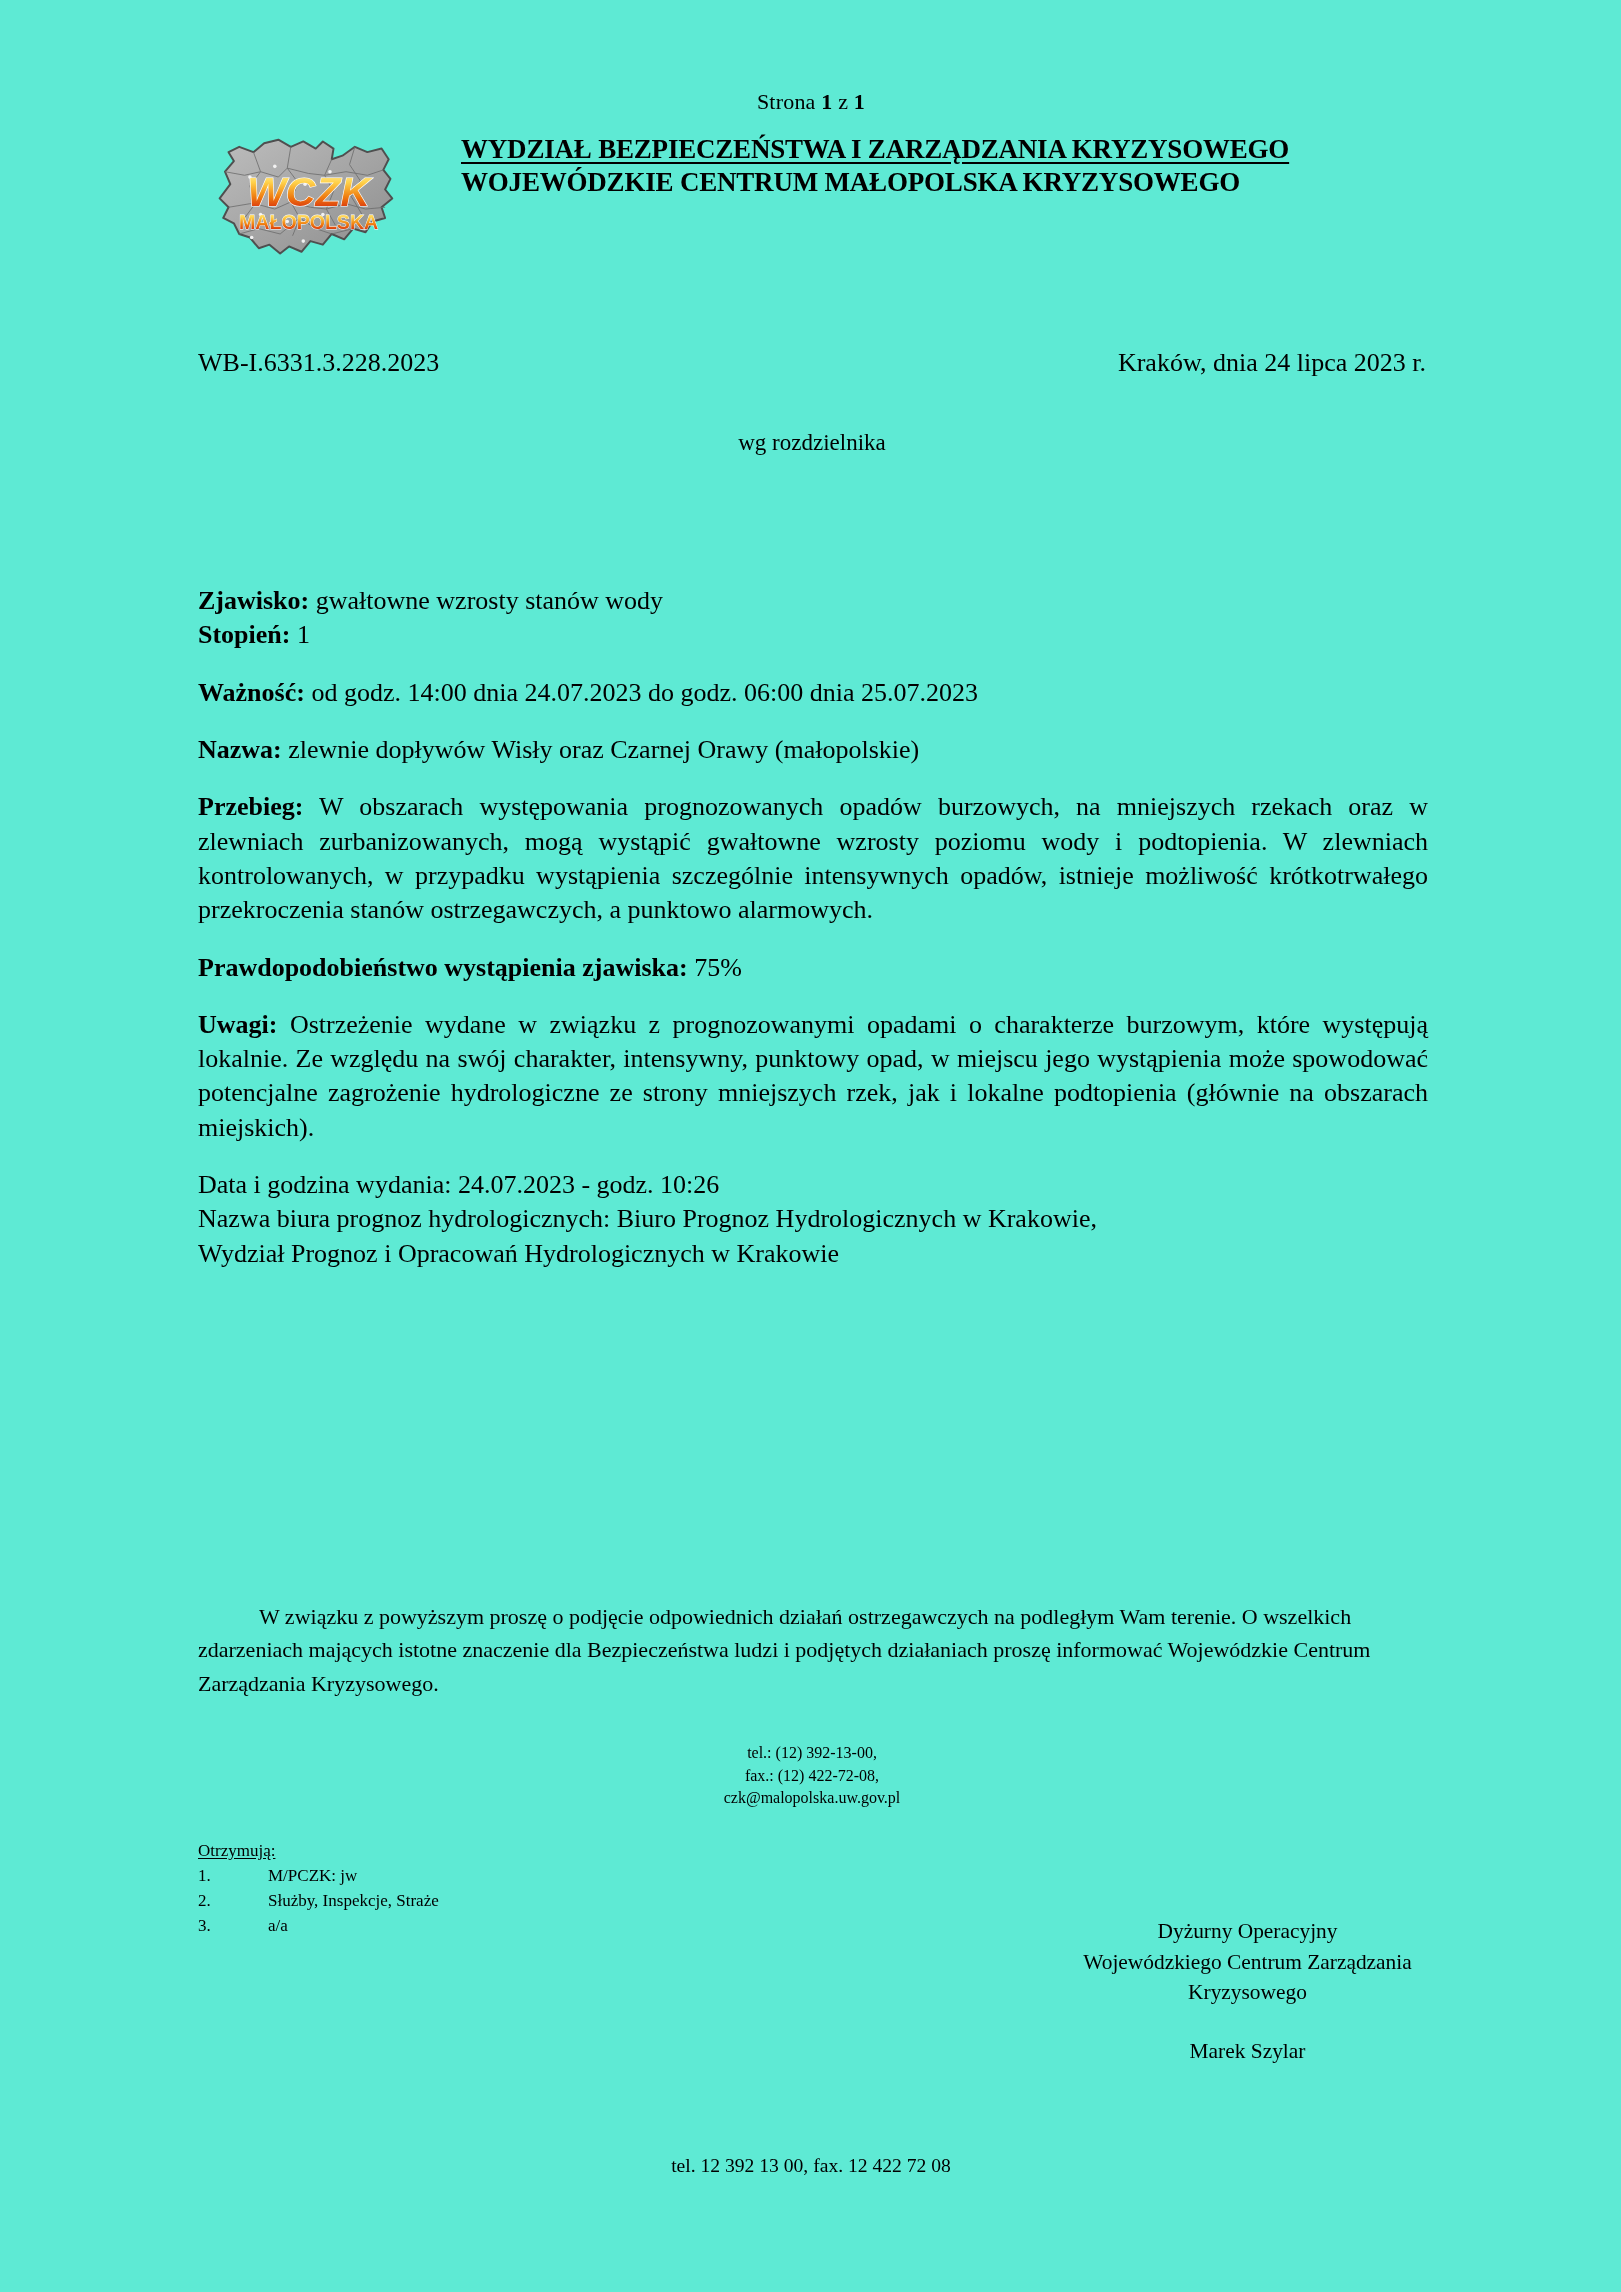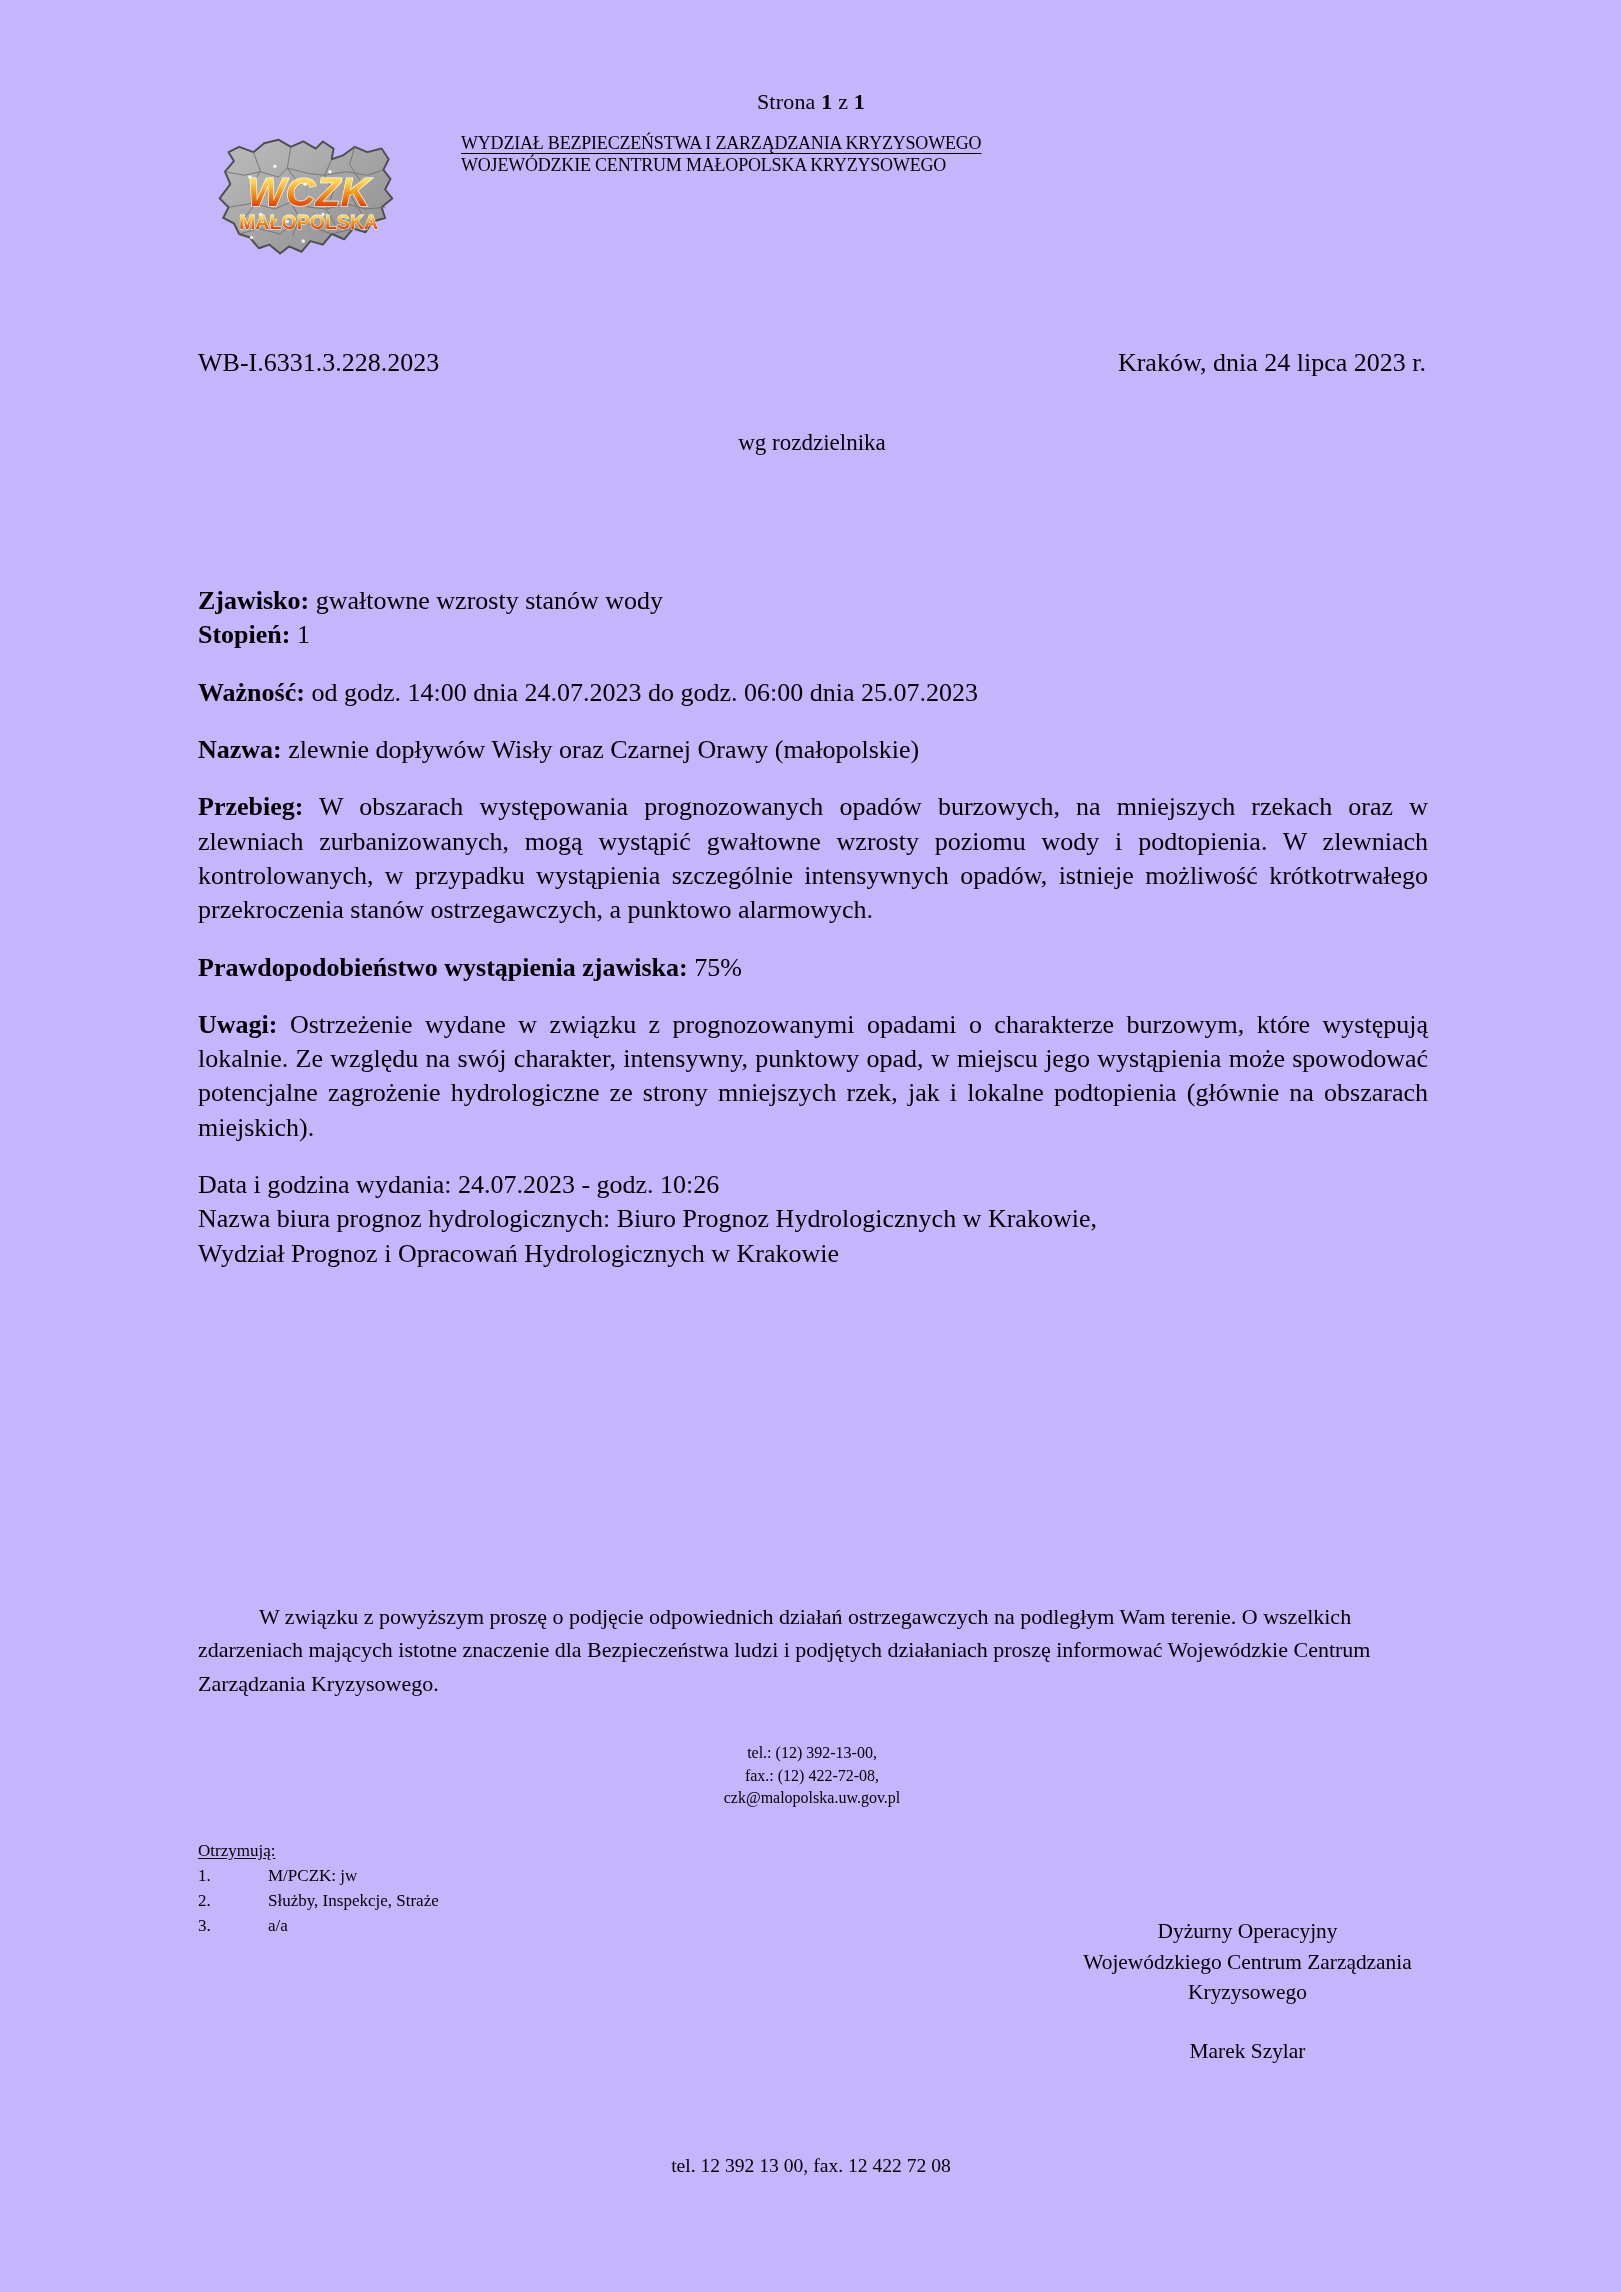--- a/index.html
+++ b/index.html
@@ -10,21 +10,21 @@
   }
   body {
     font-family: "Liberation Serif", "DejaVu Serif", serif;
     color: #000000;
   }
   .page {
     position: relative;
     width: 1622px;
     height: 2293px;
     margin: 0 auto;
-    background: #c4b5fd;
+    background: #5eead4;
     overflow: hidden;
     box-sizing: border-box;
   }
 
   
   .page-number {
     position: absolute;
     top: 89px;
     left: 0;
     width: 1622px;
@@ -51,22 +51,22 @@
     text-align: center;
   }
   .logo svg { display: block; }
   .org-lines {
     position: absolute;
     left: 263px;
     top: 3.6px;
     width: 980px;
   }
   .org-line1, .org-line2 {
-    font-weight: normal;
-    font-size: 18px;
+    font-weight: bold;
+    font-size: 27px;
     line-height: 1.22;
     letter-spacing: -0.2px;
     white-space: nowrap;
   }
   .org-line1 {
     text-decoration: underline;
     text-underline-offset: 3.6px;
   }
 
   

